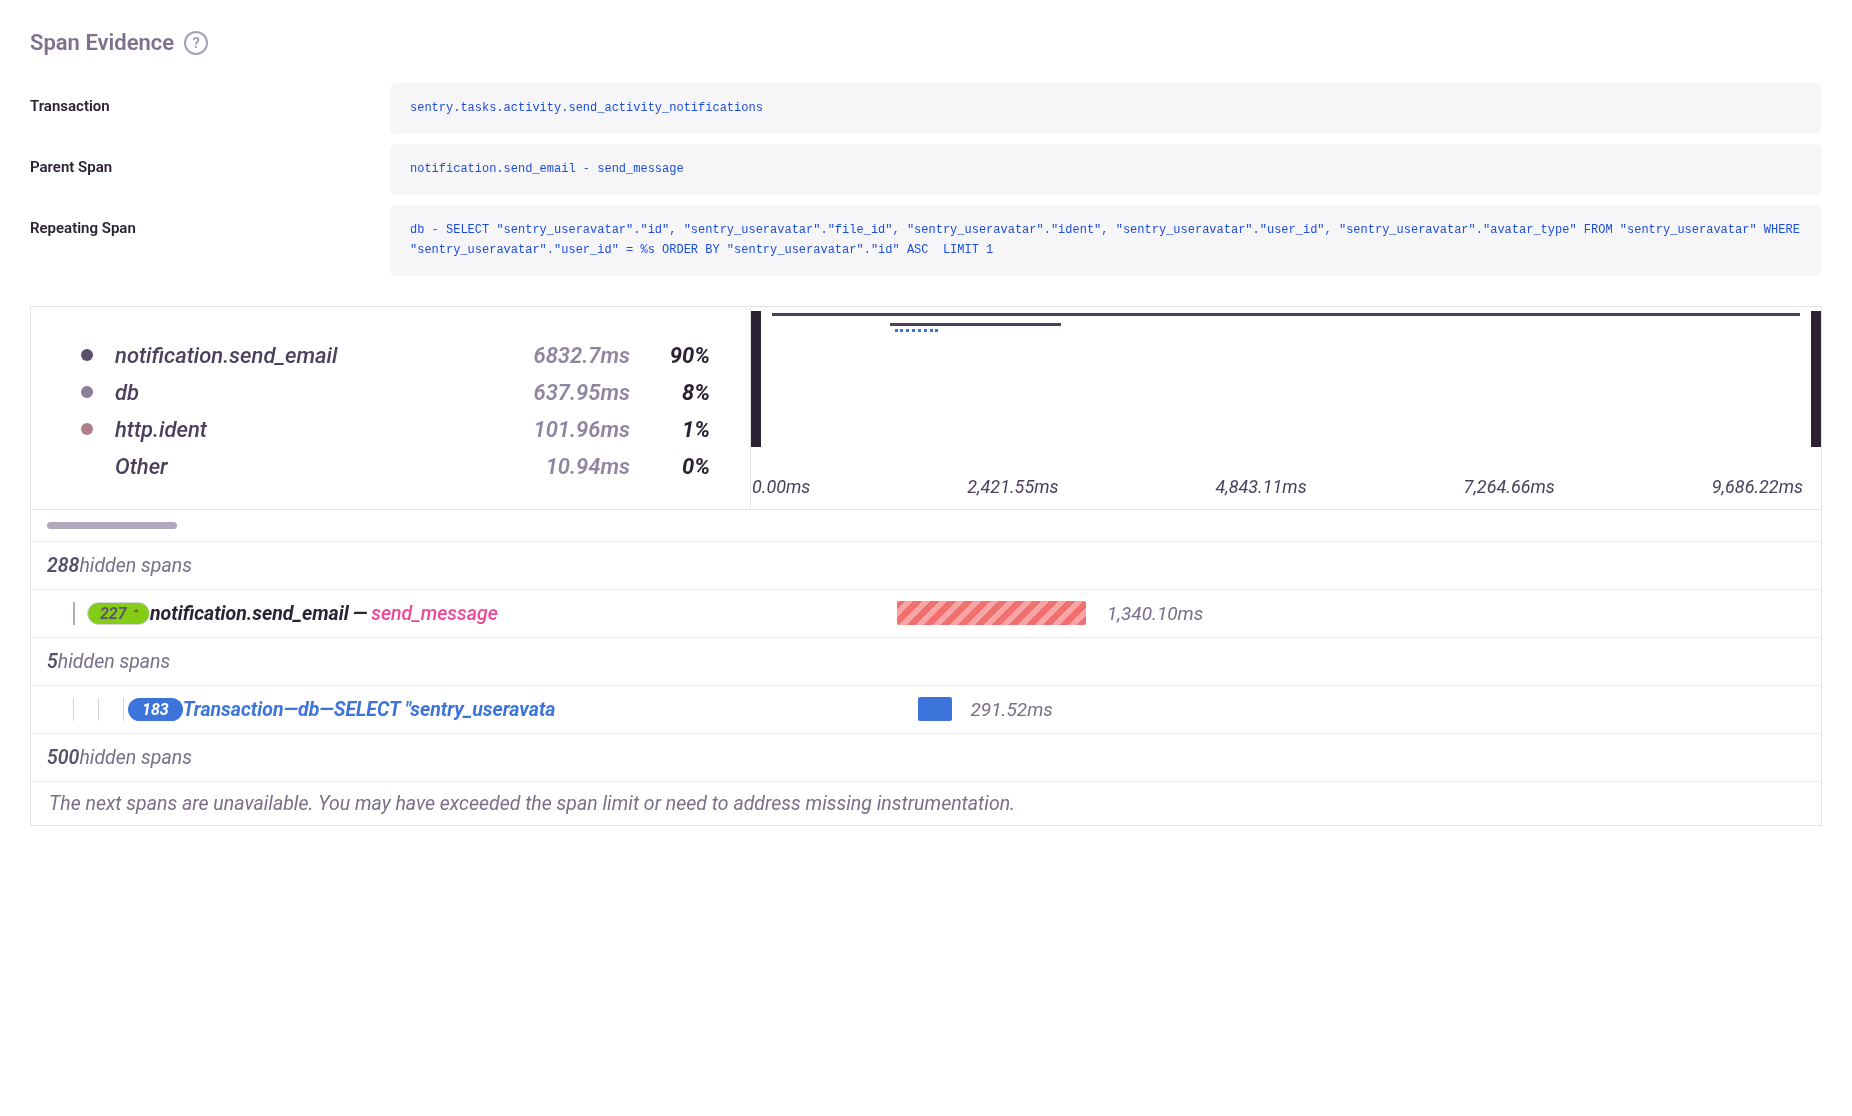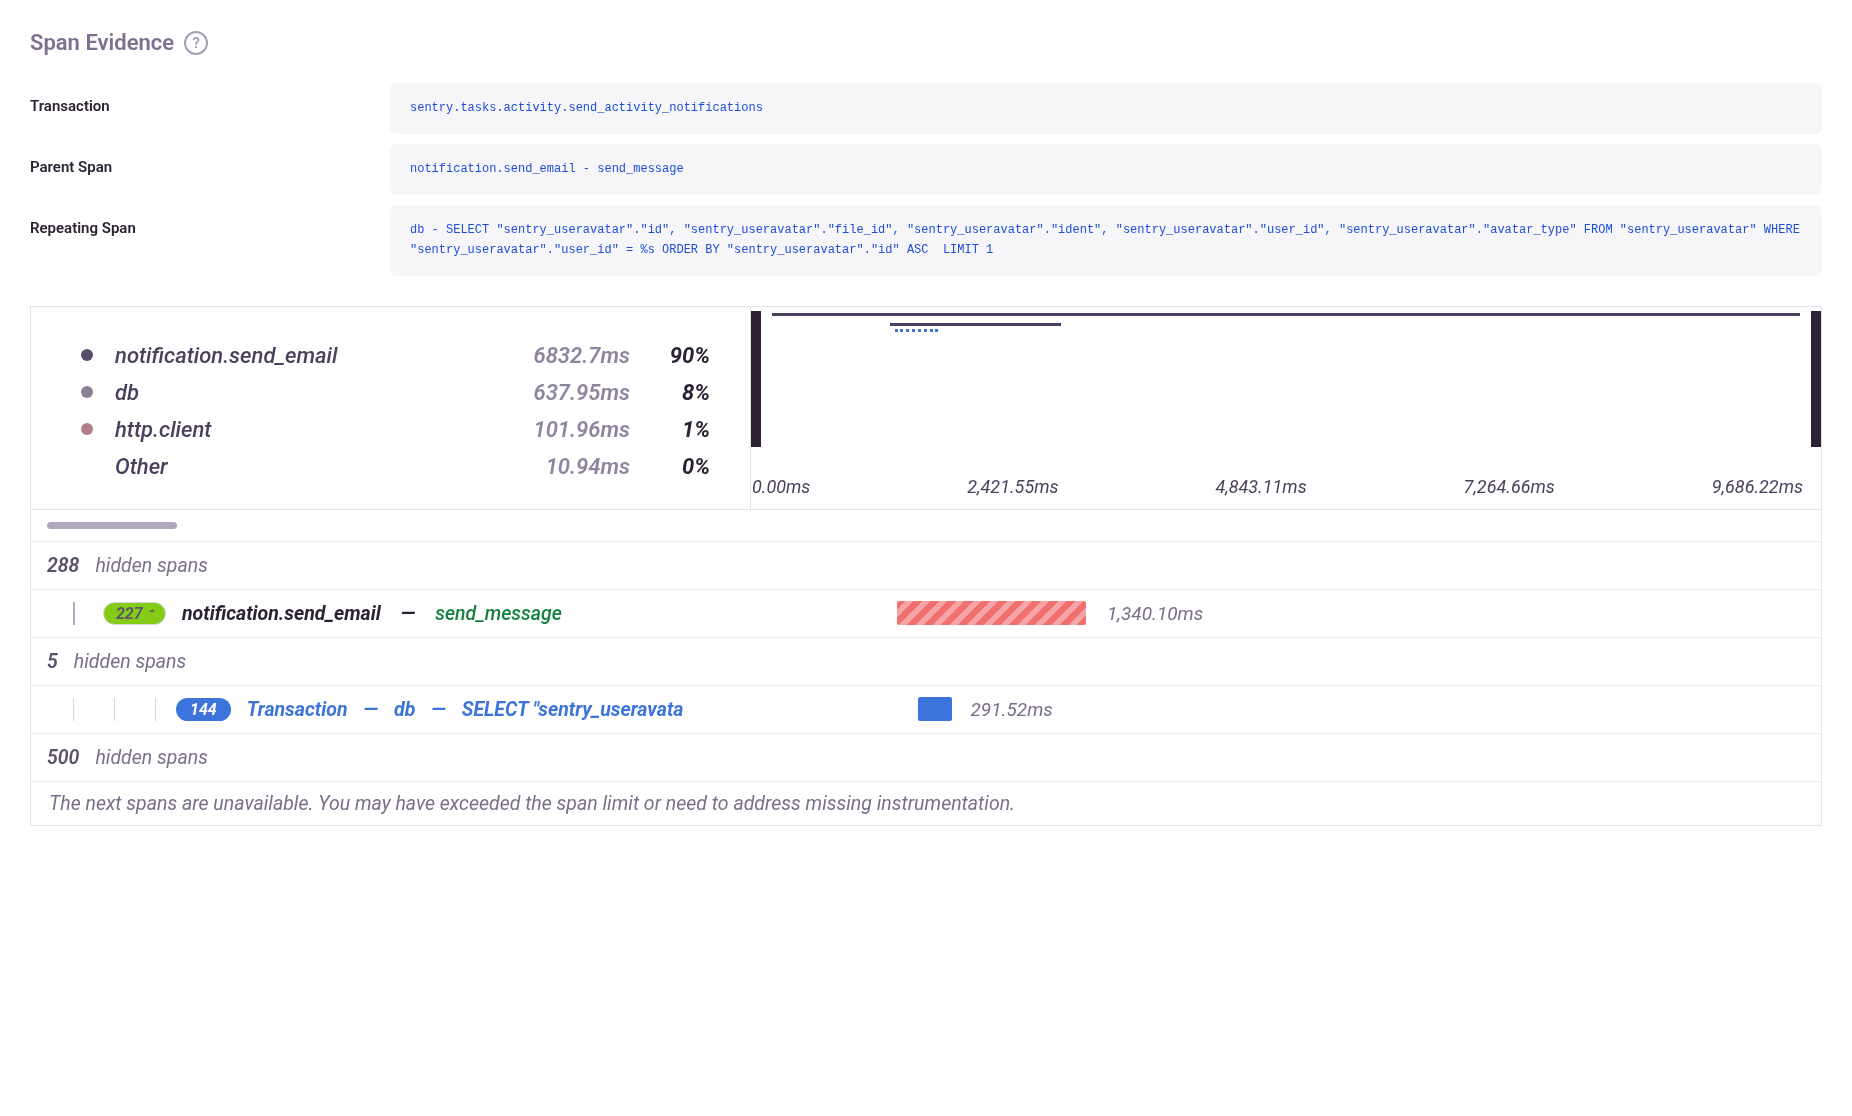--- a/index.html
+++ b/index.html
@@ -142,21 +142,21 @@
     min-height: 48px;
     font-size: 19.5px;
   }
   .trace-row:last-child { border-bottom: none; }
   .row-left {
     width: 740px;
     flex-shrink: 0;
     display: flex;
     align-items: center;
     padding: 6px 16px 6px 16px;
-    gap: 16px;
+    gap: 0;
     overflow: hidden;
     white-space: nowrap;
   }
   .row-right {
     flex: 1;
     position: relative;
     height: 34px;
     padding: 0 12px;
   }
   .hidden-row { color: #7a6e89; padding-left: 16px; }
@@ -205,21 +205,21 @@
     background: #3d74db;
     color: #fff;
     border-radius: 14px;
     padding: 2px 14px;
     font-size: 16px;
     font-weight: 700;
   }
 
   .span-title { color: #2b2233; font-weight: 700; }
   .span-dash  { color: #2b2233; font-weight: 700; margin: 0 4px; }
-  .span-desc  { color: #15803d; font-weight: 500; }
+  .span-desc  { color: #ec4899; font-weight: 500; }
   .link-blue  { color: #3d74db; font-weight: 700; }
 
   .bar-track {
     position: absolute;
     left: 0; right: 0; top: 50%;
     transform: translateY(-50%);
     height: 24px;
   }
   .bar {
     position: absolute;
@@ -277,21 +277,21 @@
         <span class="legend-pct">90%</span>
       </div>
       <div class="legend-row">
         <span class="legend-dot" style="background:#8a7f9a"></span>
         <span class="legend-name">db</span>
         <span class="legend-time">637.95ms</span>
         <span class="legend-pct">8%</span>
       </div>
       <div class="legend-row">
         <span class="legend-dot" style="background:#b07f8a"></span>
-        <span class="legend-name">http.client</span>
+        <span class="legend-name">http.ident</span>
         <span class="legend-time">101.96ms</span>
         <span class="legend-pct">1%</span>
       </div>
       <div class="legend-row">
         <span class="legend-dot blank"></span>
         <span class="legend-name">Other</span>
         <span class="legend-time">10.94ms</span>
         <span class="legend-pct">0%</span>
       </div>
     </div>
@@ -353,21 +353,21 @@
           <span> hidden spans</span>
       </div>
       <div class="row-right"></div>
     </div>
 
     <div class="trace-row">
       <div class="row-left" style="padding-left:30px;">
         <div class="tree-indent"></div>
         <div class="tree-indent"></div>
         <div class="tree-indent" style="margin-right:4px;"></div>
-        <span class="count-badge-blue">144</span>
+        <span class="count-badge-blue">183</span>
         <span class="link-blue">Transaction</span>
         <span class="link-blue">—</span>
         <span class="link-blue">db</span>
         <span class="link-blue">—</span>
         <span class="link-blue" style="overflow:hidden; text-overflow:clip;">SELECT "sentry_useravata</span>
       </div>
       <div class="row-right">
         <div class="bar-track">
           <div class="bar solid-blue" style="left:14%; width:3.2%;"></div>
           <span class="bar-label" style="left:19%;">291.52ms</span>

